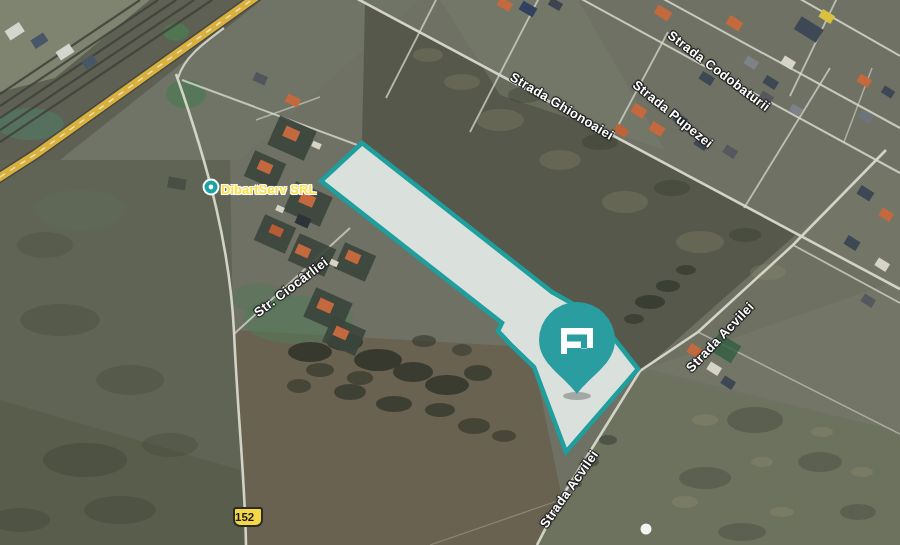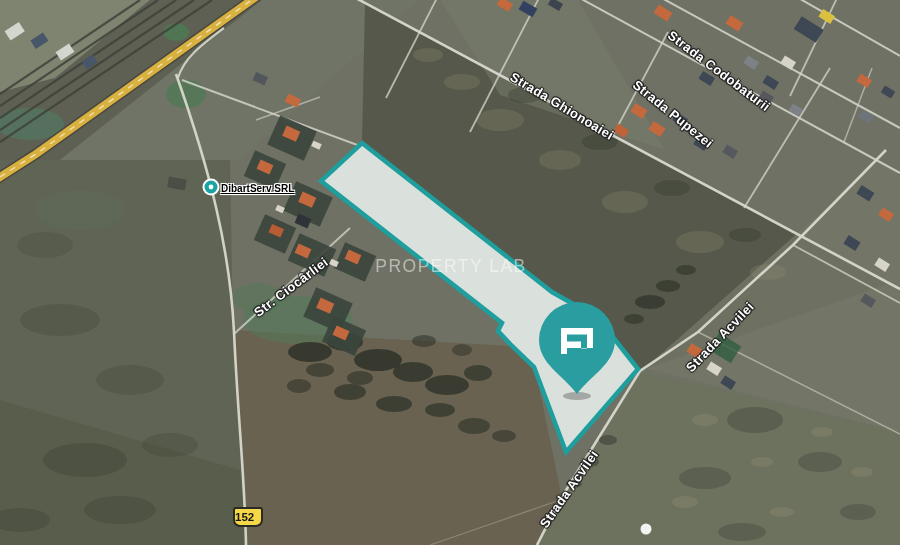--- a/index.html
+++ b/index.html
@@ -5,24 +5,24 @@
   html,body{margin:0;padding:0;background:#222;}
   #stage{position:relative;width:900px;height:545px;overflow:hidden;
          font-family:"Liberation Sans",sans-serif;background:#6e7164;}
   #stage svg{position:absolute;left:0;top:0;}
   .street{position:absolute;white-space:nowrap;color:#fff;
           font-weight:700;font-size:13px;line-height:1;letter-spacing:.4px;
           text-shadow:-1px -1px 0 rgba(28,28,28,.9),1px -1px 0 rgba(28,28,28,.9),
                       -1px 1px 0 rgba(28,28,28,.9),1px 1px 0 rgba(28,28,28,.9),
                        0 0 3px rgba(0,0,0,.55);
           transform:translate(-50%,-50%) rotate(var(--r,0deg));}
-  .poi-label{position:absolute;white-space:nowrap;color:#000000;
-          font-weight:700;font-size:10px;line-height:1;
+  .poi-label{position:absolute;white-space:nowrap;color:#fde047;
+          font-weight:700;font-size:13px;line-height:1;
           text-shadow:-1px -1px 0 #fff,1px -1px 0 #fff,-1px 1px 0 #fff,1px 1px 0 #fff,0 0 2px #fff;
-          transform:translateY(-50%);text-decoration:underline;}
+          transform:translateY(-50%);}
   .watermark{position:absolute;white-space:nowrap;color:rgba(255,255,255,.5);
           font-size:17.5px;font-weight:400;letter-spacing:1.5px;
           transform:translate(-50%,-50%);}
   .badge152{position:absolute;width:26px;height:16px;background:#f6d748;
           border:2px solid #2b2b25;border-radius:3px 3px 7px 7px;
           color:#181818;font-weight:700;font-size:11.5px;line-height:16px;
           text-align:left;box-sizing:content-box;}
 </style>
 </head>
 <body>
@@ -223,17 +223,16 @@
 
 <div class="street" style="left:562px;top:106px;--r:31deg">Strada Ghionoaiei</div>
 <div class="street" style="left:719px;top:71px;--r:37deg">Strada Codobaturii</div>
 <div class="street" style="left:673px;top:114px;--r:39deg">Strada Pupezei</div>
 <div class="street" style="left:720px;top:337px;--r:-46deg">Strada Acvilei</div>
 <div class="street" style="left:569px;top:489px;--r:-55deg">Strada Acvilei</div>
 <div class="street" style="left:291px;top:287px;--r:-37deg">Str. Ciocârliei</div>
 
 <div class="poi-label" style="left:221px;top:189px">DibartServ SRL</div>
 
-<div class="watermark" style="left:451px;top:266px">PROPERTY LAB</div>
 
 <div class="badge152" style="left:233px;top:507px">152</div>
 
 </div>
 
 </body></html>

